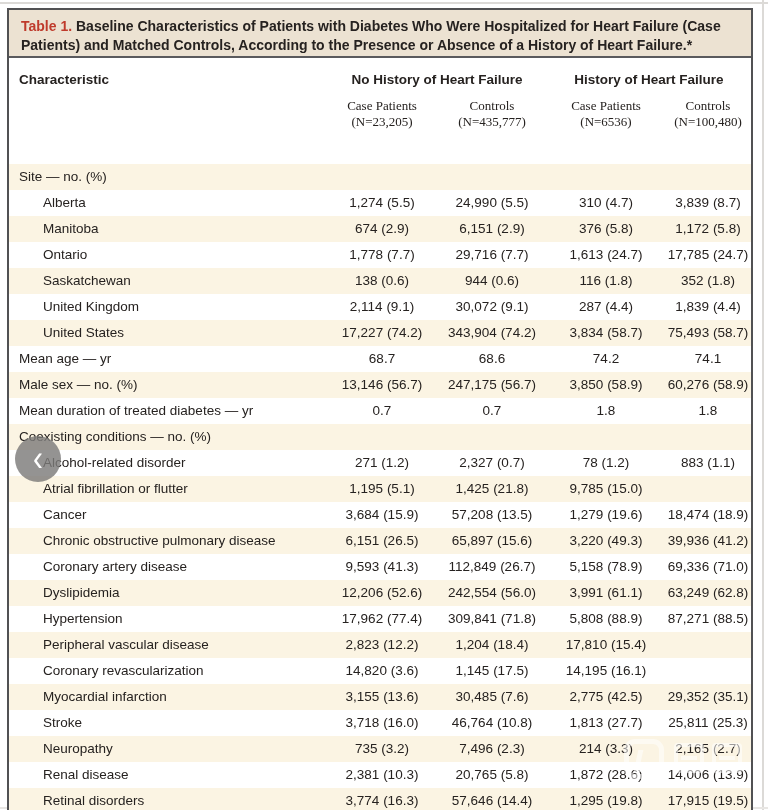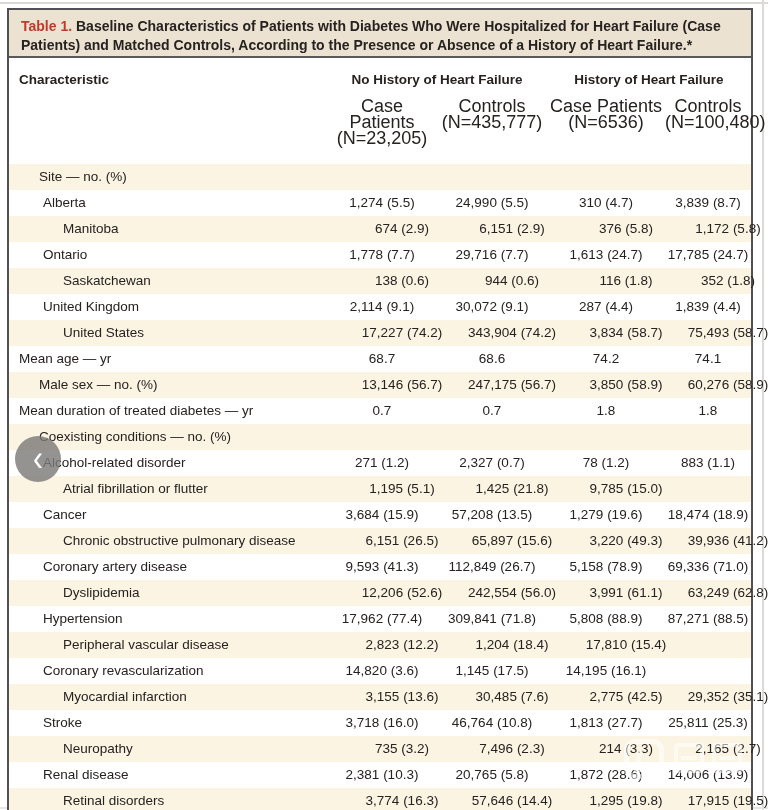--- a/index.html
+++ b/index.html
@@ -36,26 +36,26 @@
     grid-template-columns:318px 110px 110px 118px 86px;
   }
   .theader {
     height:106px;
     grid-template-rows:32px 50px;
     background:#ffffff;
   }
   .h-char   { grid-row:1; grid-column:1;  font-weight:bold; font-size:13.5px; padding:14px 0 0 10px; }
   .h-group1 { grid-row:1; grid-column:2/4; font-weight:bold; font-size:13.5px; text-align:center; padding-top:14px; }
   .h-group2 { grid-row:1; grid-column:4/6; font-weight:bold; font-size:13.5px; text-align:center; padding-top:14px; }
-  .h-sub    { grid-row:2; text-align:center; font-size:18px; line-height:16px; padding-top:8px; }
+  .h-sub    { grid-row:2; text-align:center; font-size:13px; line-height:16px; padding-top:8px;font-family:Liberation Serif, serif; }
   .h-sub .n { display:block; }
   .c2 { grid-column:2; } .c3 { grid-column:3; } .c4 { grid-column:4; } .c5 { grid-column:5; }
 
   .tbody .trow { height:26px; }
-  .trow.shade  { background:#fbf4e3;padding-left:20px; }
+  .trow.shade  { background:#fbf4e3; }
   .cell  { font-size:13.5px; line-height:26px; white-space:nowrap; overflow:visible; }
   .cell.label  { padding-left:10px; }
   .cell.label.indent { padding-left:34px; }
   .cell.num    { text-align:center; }
 
   .prev-button {
     position:absolute; left:15px; top:436px;
     width:46px; height:46px; border-radius:50%;
     background:rgba(125,123,122,0.82);
     color:#ffffff;

